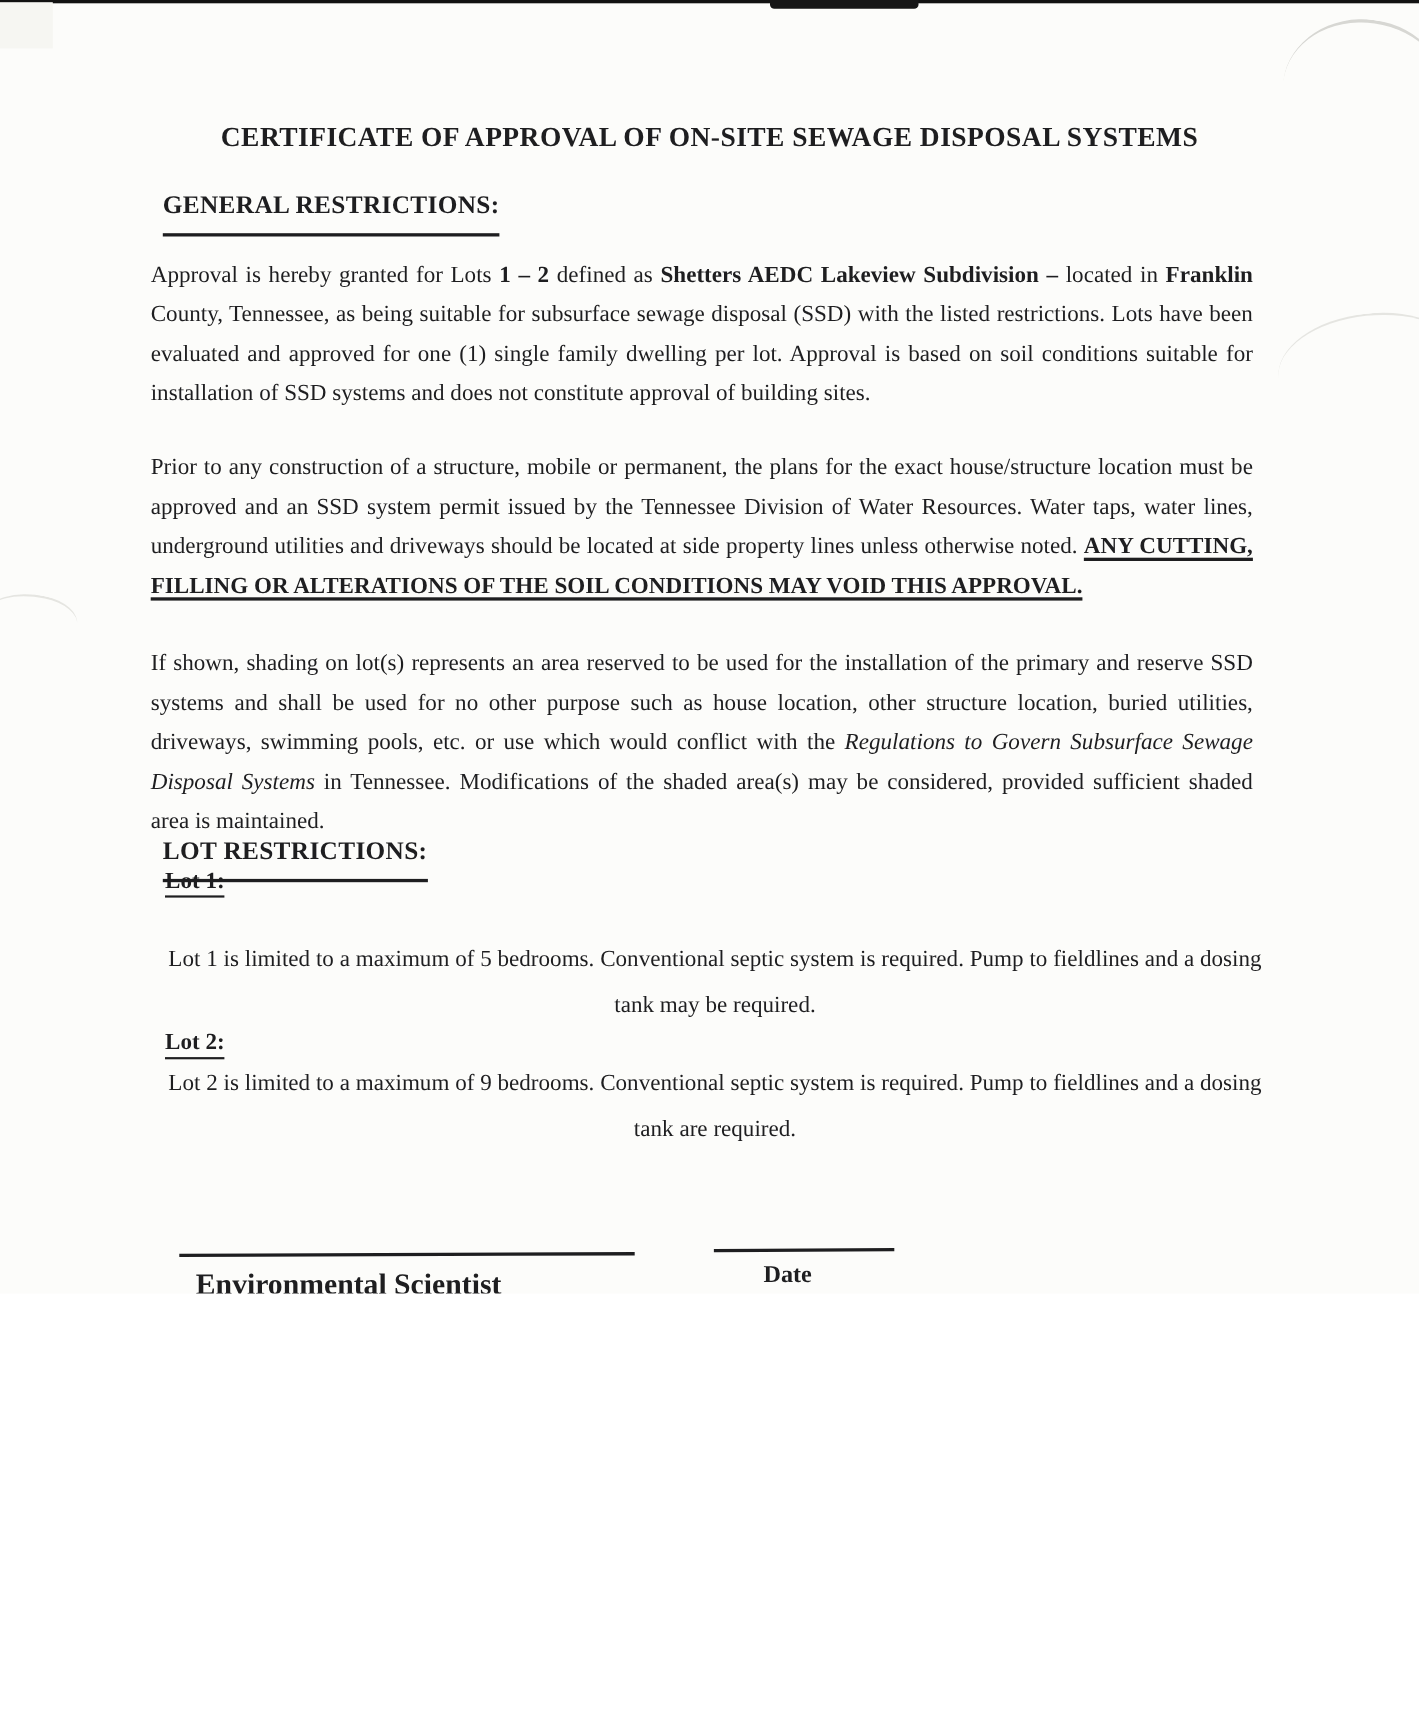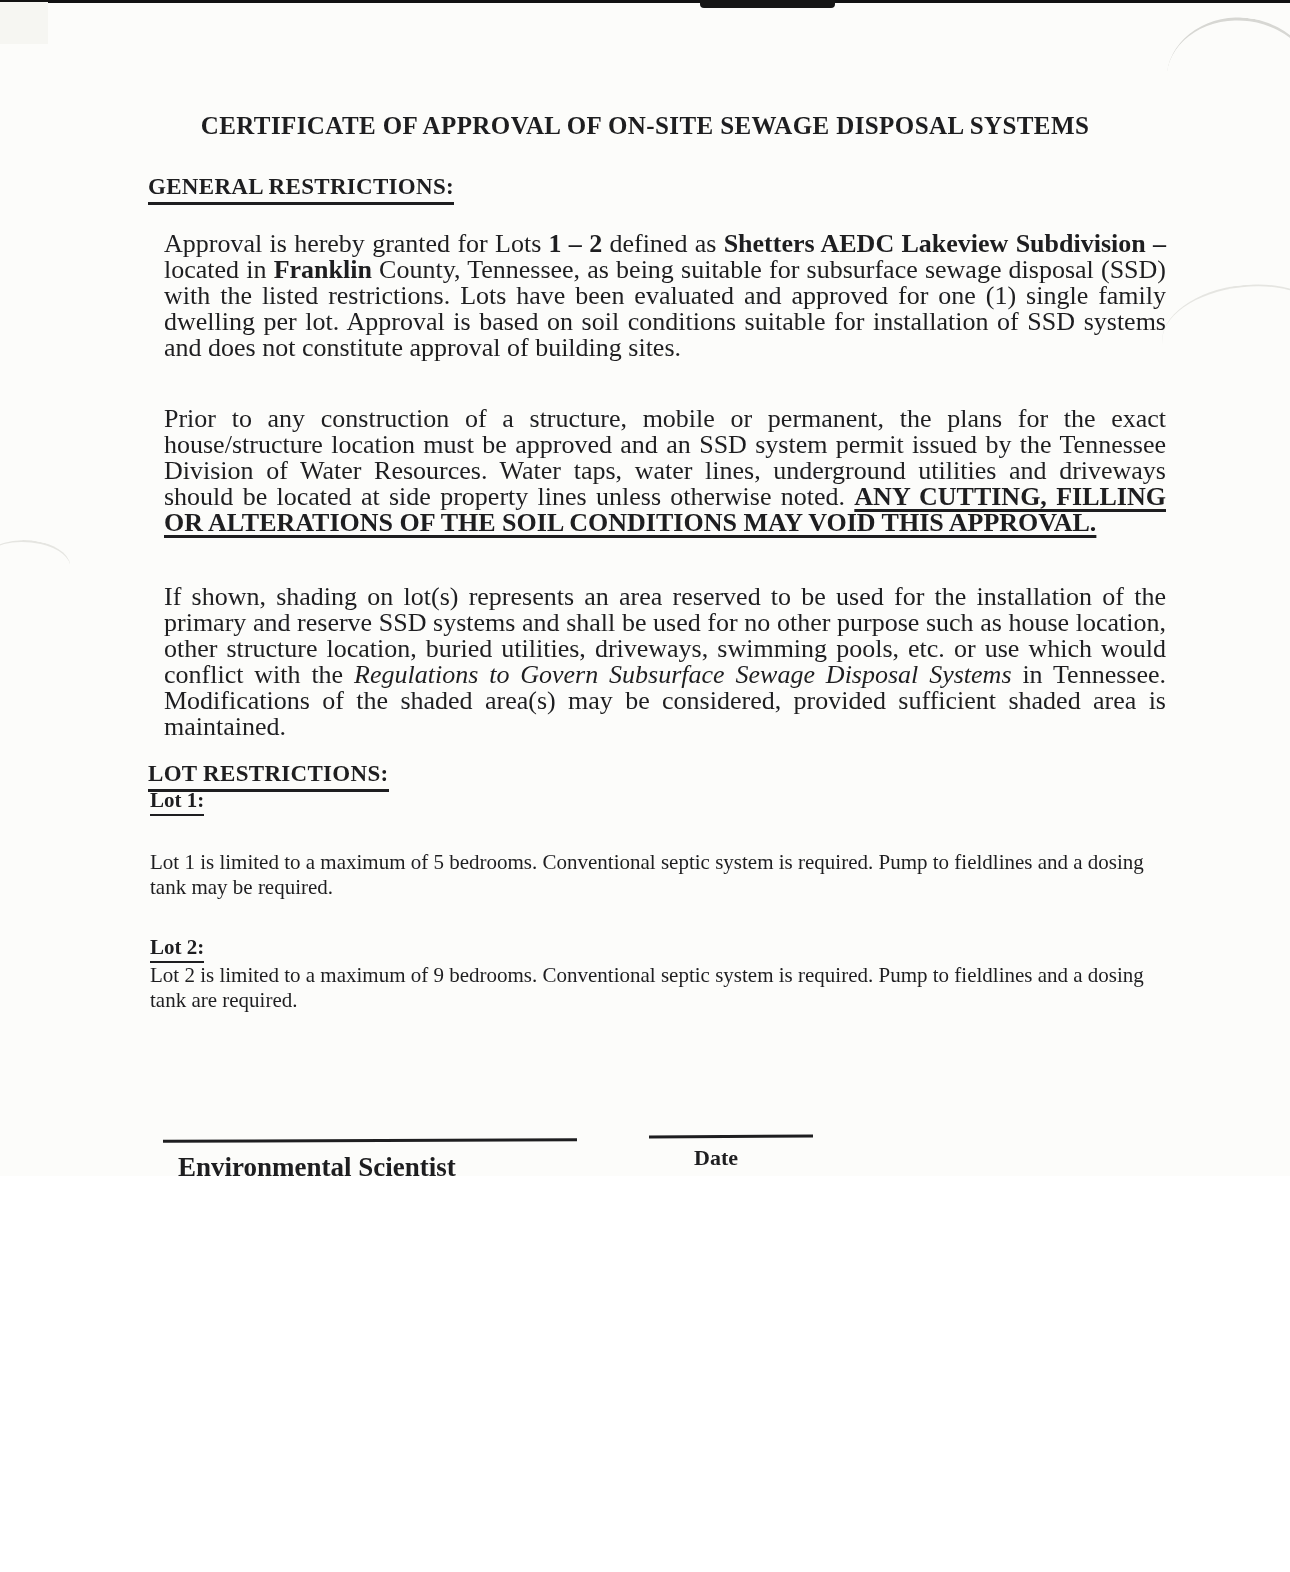--- a/index.html
+++ b/index.html
@@ -63,27 +63,27 @@
   }
   .sect-heading{
     position:absolute;left:148px;
     font-size:23px;font-weight:bold;
     letter-spacing:.3px;
     margin:0;
   }
   .sect-heading .hd{
     display:inline-block;
     border-bottom:3.5px solid var(--ink);
-    padding-bottom:2px;
+    padding-bottom:12px;
   }
   .h-general{top:174px;}
   .h-lot{top:761px;}
   .para{
-    position:absolute;left:164px;width:1002px;
-    font-size:26px;line-height:26px;
+    position:absolute;left:137px;width:1002px;
+    font-size:21px;line-height:36px;
     text-align:justify;
     margin:0;
   }
   .p1{top:231px;}
   .p2{top:406px;}
   .p3{top:584px;}
   .b{font-weight:bold;}
   .i{font-style:italic;}
   .u{
     text-decoration:underline;
@@ -97,22 +97,22 @@
   }
   .lot-label .hd{
     display:inline-block;
     border-bottom:2.5px solid var(--ink);
     padding-bottom:1px;
   }
   .lot1-label{top:788px;}
   .lot2-label{top:935px;}
   .lot-text{
     position:absolute;left:150px;width:1000px;
-    font-size:21px;line-height:25px;
-    text-align:left;margin:0;
+    font-size:21px;line-height:42px;
+    text-align:center;margin:0;
   }
   .lot1-text{top:850px;}
   .lot2-text{top:963px;}
   
   .sig-line{
     position:absolute;top:1139px;left:163px;width:414px;height:3px;
     background:var(--ink);
     transform:rotate(-.2deg);
   }
   .date-line{

